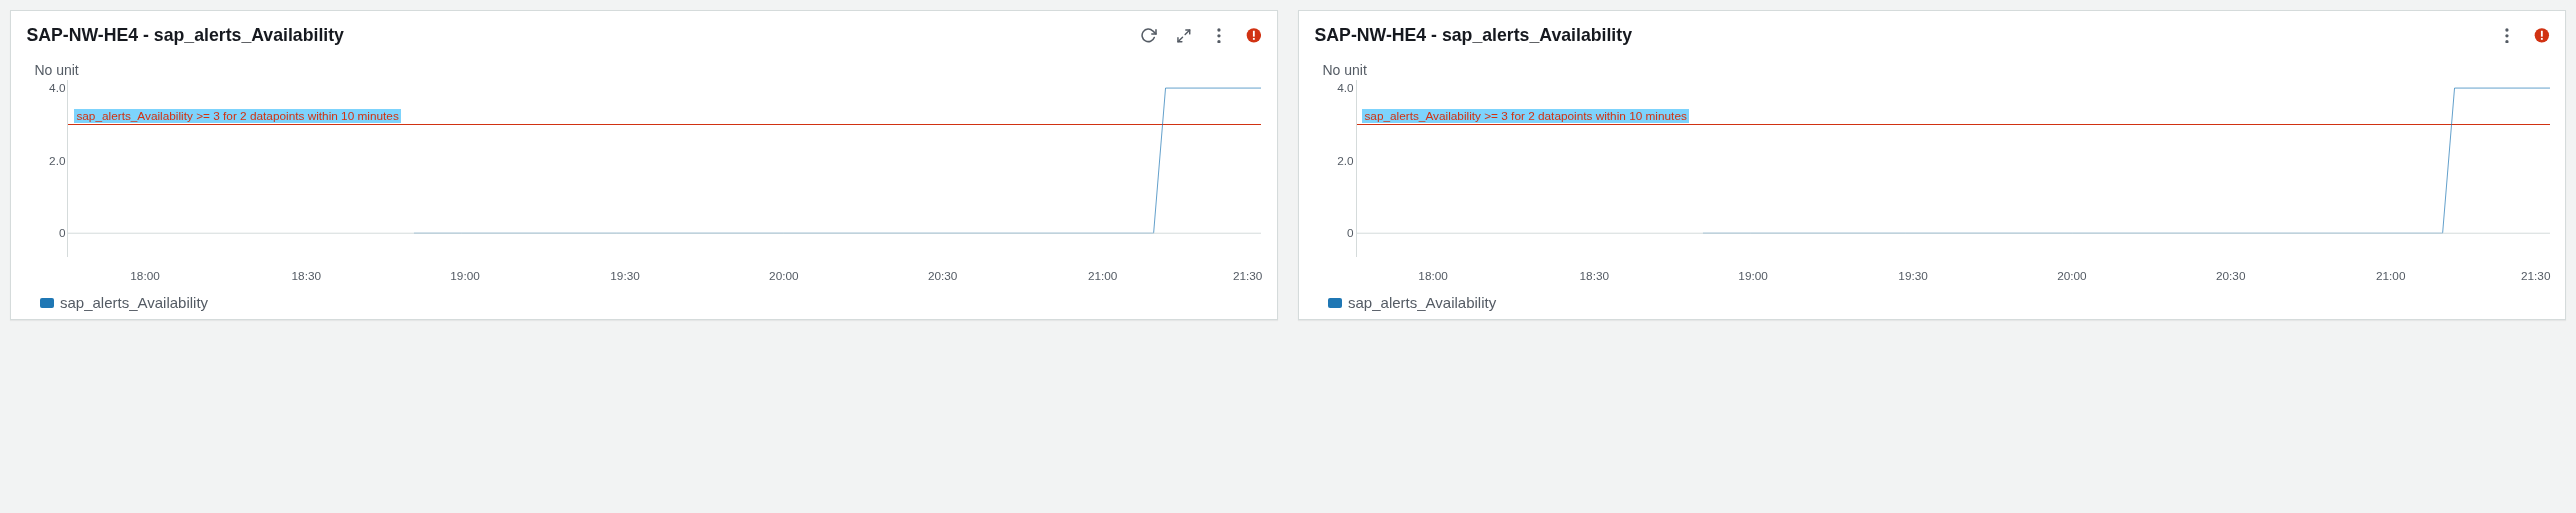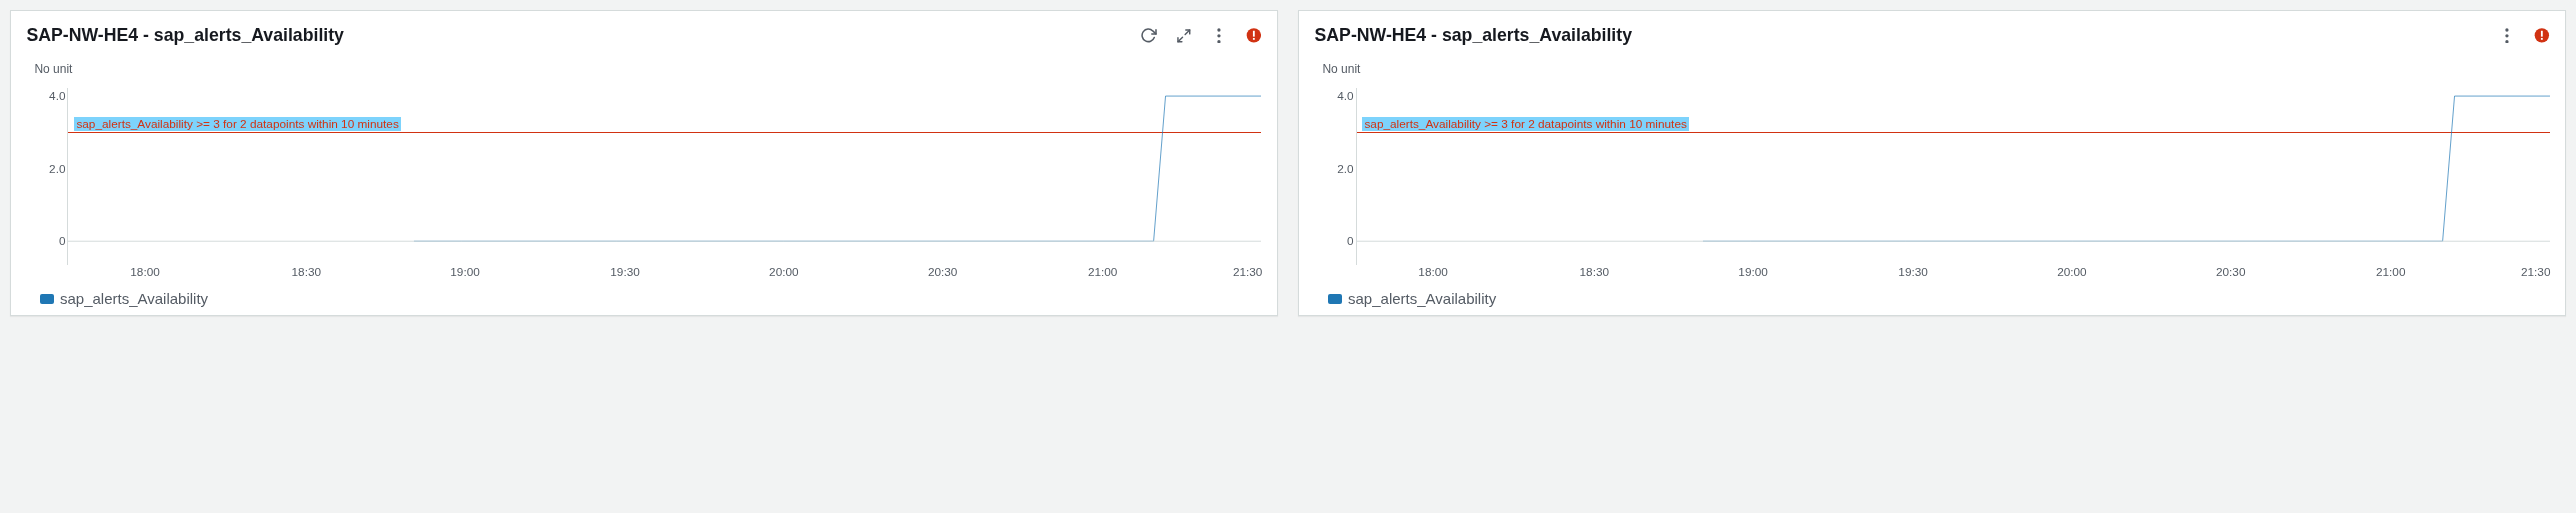--- a/index.html
+++ b/index.html
@@ -49,24 +49,24 @@
     justify-content: center;
     cursor: pointer;
     color: #545b64;
   }
   .icon-btn svg { display: block; }
   .alert-dot {
     width: 15.7px; height: 15.7px;
     color: #d13212;
   }
   .unit-label {
-    font-size: 12px;
+    font-size: 14px;
     color: #545b64;
     margin-top: 11.8px;
-    margin-bottom: 12px;
+    margin-bottom: 2px;
     padding-left: 7.9px;
   }
   .chart-area {
     position: relative;
     height: 177px;
     display: flex;
   }
   .y-axis {
     width: 41px;
     position: relative;
@@ -105,21 +105,21 @@
     color: #d13212;
     white-space: nowrap;
     background: #7dd3fc;
     padding: 0 2px;
   }
   .x-axis {
     display: flex;
     padding-left: 41px;
     height: 19.7px;
     position: relative;
-    margin-top: 0;
+    margin-top: 12px;
     text-decoration: underline;
   }
   .x-tick {
     position: absolute;
     transform: translateX(-50%);
     font-size: 11.8px;
     color: #545b64;
   }
   .legend {
     display: flex;

